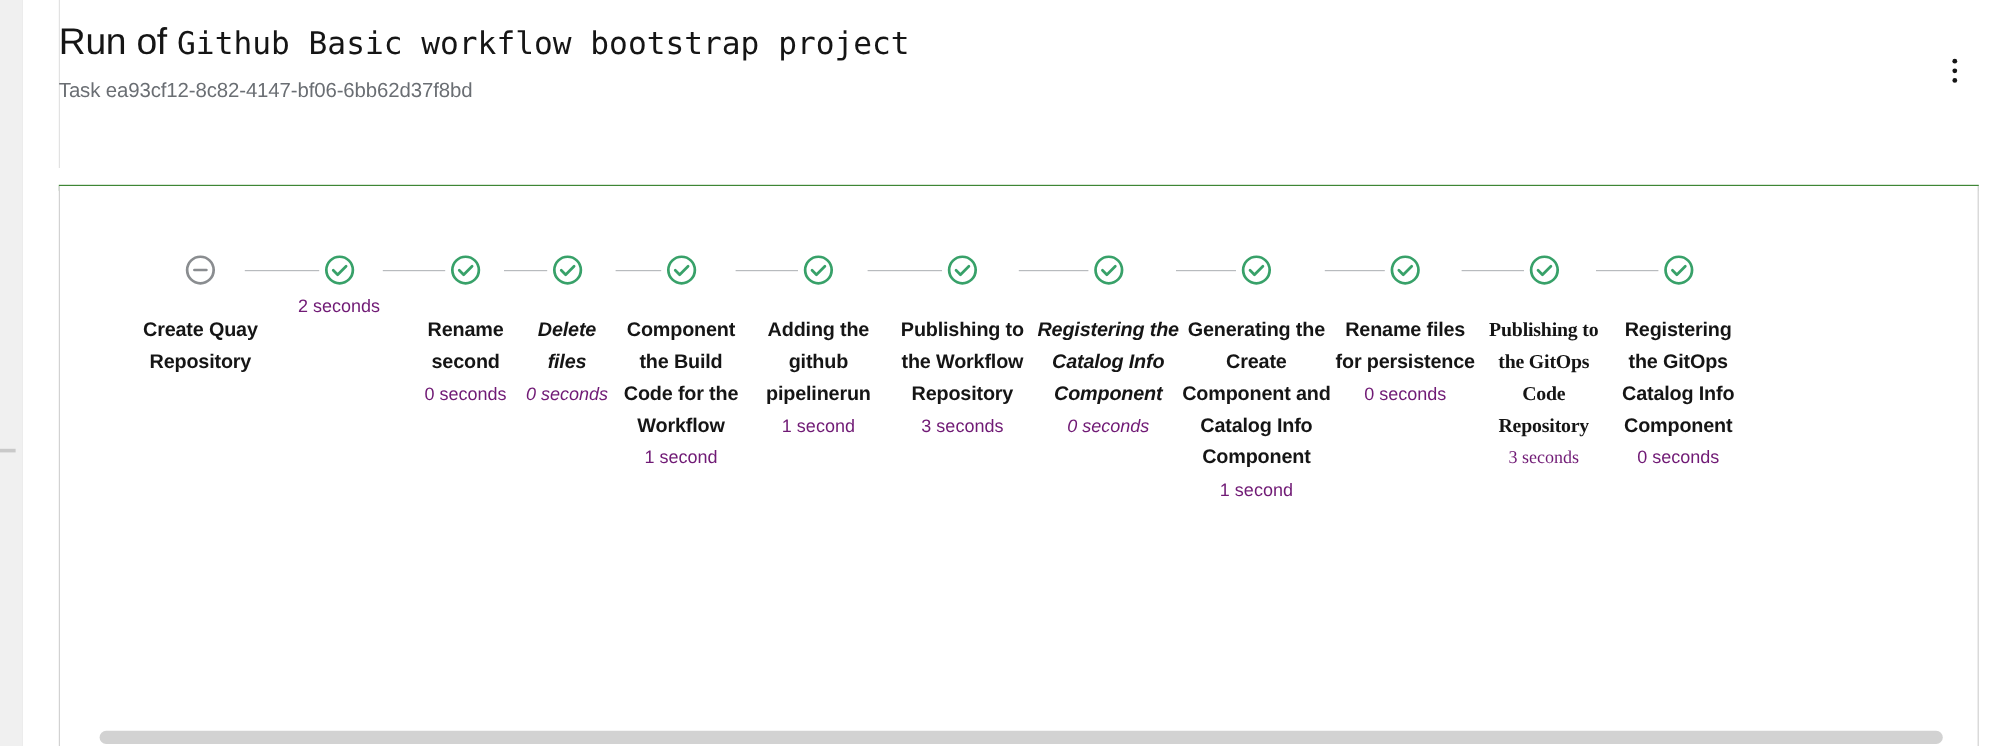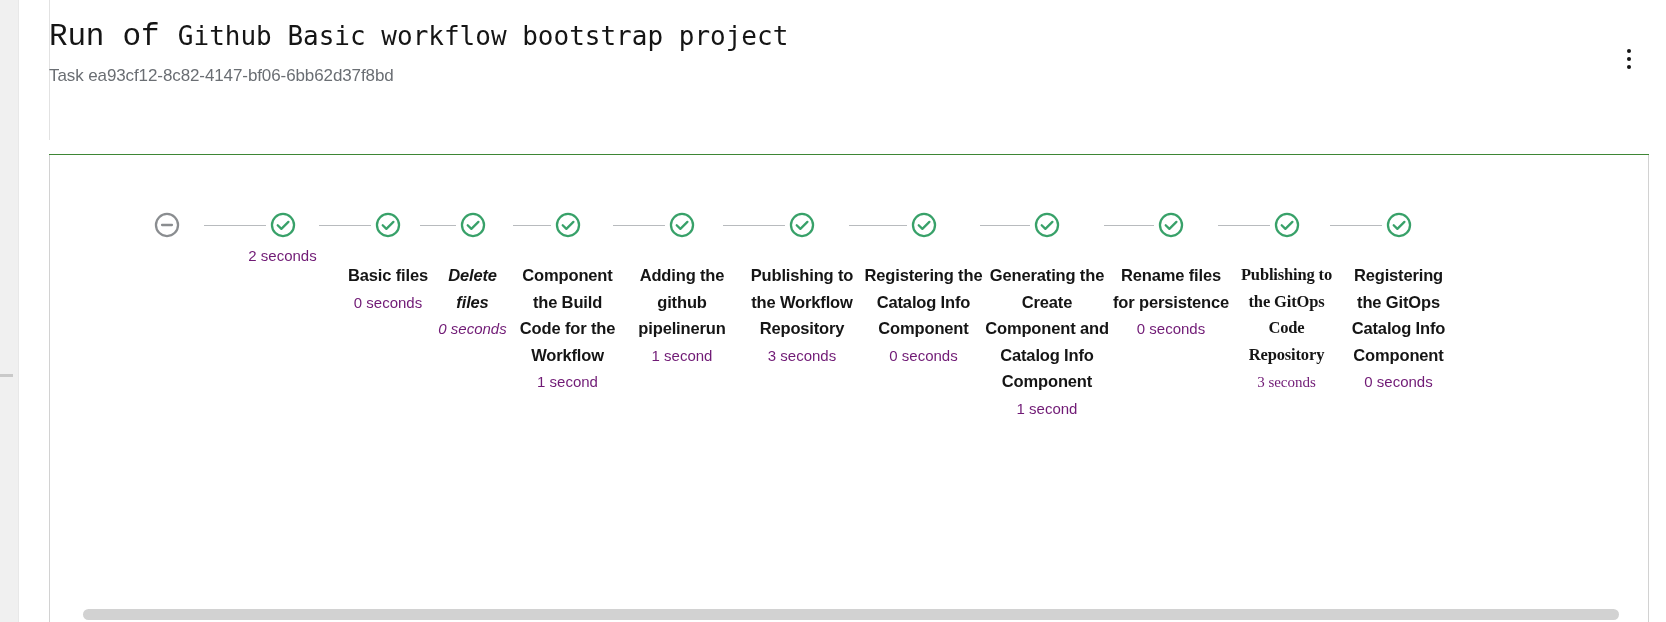--- a/index.html
+++ b/index.html
@@ -29,21 +29,21 @@
     background: #e2e2e2;
   }
 
   
   .header { position: absolute; left: 49px; top: 14px; right: 40px; }
   .page-title {
     font-size: 31px; line-height: 42px; color: #151515; font-weight: 400;
     white-space: nowrap;
   }
   .page-title .run-of {
-    font-family: Liberation Mono, monospace;
+    font-family: Liberation Sans, sans-serif;
     letter-spacing: -0.2px;
   }
   .page-title .mono {
     font-family: "DejaVu Sans Mono", "Liberation Mono", monospace;
     font-size: 26px;
     letter-spacing: 0px;
   }
   .page-subtitle {
     margin-top: 7px;
     font-size: 17px; line-height: 22px; color: #6a6e73; font-weight: 400;
@@ -151,20 +151,21 @@
       <div class="stepper" id="stepper">
           <div class="step" style="width: 108px;">
             <div class="step-icon-row">
               <span style="display: block; position: relative; z-index: 2; background: rgb(255, 255, 255); padding: 0px 3px;">
                 <svg class="step-icon" viewBox="0 0 24 24">
                   <circle cx="12" cy="12" r="10.2" fill="none" stroke="#8a8d90" stroke-width="2.1"></circle>
                   <path d="M7.4 12 H16.6" fill="none" stroke="#8a8d90" stroke-width="2.1" stroke-linecap="round"></path>
                 </svg>
               </span>
             </div>
+            <div class="step-label">Create Quay Repository</div>
           </div>
           <div class="step" style="width: 123px;">
             <div class="step-icon-row">
               <span class="connector" style="background: rgb(184, 187, 190); width: 62px; right: calc(50% + 17px); margin-right: 0px; left: auto;"></span>
               <span style="display: block; position: relative; z-index: 2; background: rgb(255, 255, 255); padding: 0px 3px;">
                 <svg class="step-icon" viewBox="0 0 24 24">
                   <circle cx="12" cy="12" r="10.2" fill="none" stroke="#38a169" stroke-width="2.1"></circle>
                   <path d="M7.1 12.2 L10.5 15.6 L17 9.1" fill="none" stroke="#38a169" stroke-width="2.1" stroke-linecap="round" stroke-linejoin="round"></path>
                 </svg>
               </span>
@@ -174,21 +175,21 @@
           <div class="step" style="width: 88px;">
             <div class="step-icon-row">
               <span class="connector" style="background: rgb(184, 187, 190); width: 52px; right: calc(50% + 17px); margin-right: 0px; left: auto;"></span>
               <span style="display: block; position: relative; z-index: 2; background: rgb(255, 255, 255); padding: 0px 3px;">
                 <svg class="step-icon" viewBox="0 0 24 24">
                   <circle cx="12" cy="12" r="10.2" fill="none" stroke="#38a169" stroke-width="2.1"></circle>
                   <path d="M7.1 12.2 L10.5 15.6 L17 9.1" fill="none" stroke="#38a169" stroke-width="2.1" stroke-linecap="round" stroke-linejoin="round"></path>
                 </svg>
               </span>
             </div>
-            <div class="step-label">Basic files</div>
+            <div class="step-label">Rename second</div>
             <div class="step-duration">0 seconds</div>
           </div>
           <div class="step" style="width: 81px; font-style: italic;">
             <div class="step-icon-row">
               <span class="connector" style="background: rgb(184, 187, 190); width: 36px; right: calc(50% + 17px); margin-right: 0px; left: auto;"></span>
               <span style="display: block; position: relative; z-index: 2; background: rgb(255, 255, 255); padding: 0px 3px;">
                 <svg class="step-icon" viewBox="0 0 24 24">
                   <circle cx="12" cy="12" r="10.2" fill="none" stroke="#38a169" stroke-width="2.1"></circle>
                   <path d="M7.1 12.2 L10.5 15.6 L17 9.1" fill="none" stroke="#38a169" stroke-width="2.1" stroke-linecap="round" stroke-linejoin="round"></path>
                 </svg>
@@ -229,21 +230,21 @@
               <span style="display: block; position: relative; z-index: 2; background: rgb(255, 255, 255); padding: 0px 3px;">
                 <svg class="step-icon" viewBox="0 0 24 24">
                   <circle cx="12" cy="12" r="10.2" fill="none" stroke="#38a169" stroke-width="2.1"></circle>
                   <path d="M7.1 12.2 L10.5 15.6 L17 9.1" fill="none" stroke="#38a169" stroke-width="2.1" stroke-linecap="round" stroke-linejoin="round"></path>
                 </svg>
               </span>
             </div>
             <div class="step-label">Publishing to the Workflow Repository</div>
             <div class="step-duration">3 seconds</div>
           </div>
-          <div class="step" style="width: 123px;">
+          <div class="step" style="width: 123px; font-style: italic;">
             <div class="step-icon-row">
               <span class="connector" style="background: rgb(184, 187, 190); width: 58px; right: calc(50% + 17px); margin-right: 0px; left: auto;"></span>
               <span style="display: block; position: relative; z-index: 2; background: rgb(255, 255, 255); padding: 0px 3px;">
                 <svg class="step-icon" viewBox="0 0 24 24">
                   <circle cx="12" cy="12" r="10.2" fill="none" stroke="#38a169" stroke-width="2.1"></circle>
                   <path d="M7.1 12.2 L10.5 15.6 L17 9.1" fill="none" stroke="#38a169" stroke-width="2.1" stroke-linecap="round" stroke-linejoin="round"></path>
                 </svg>
               </span>
             </div>
             <div class="step-label">Registering the Catalog Info Component</div>

